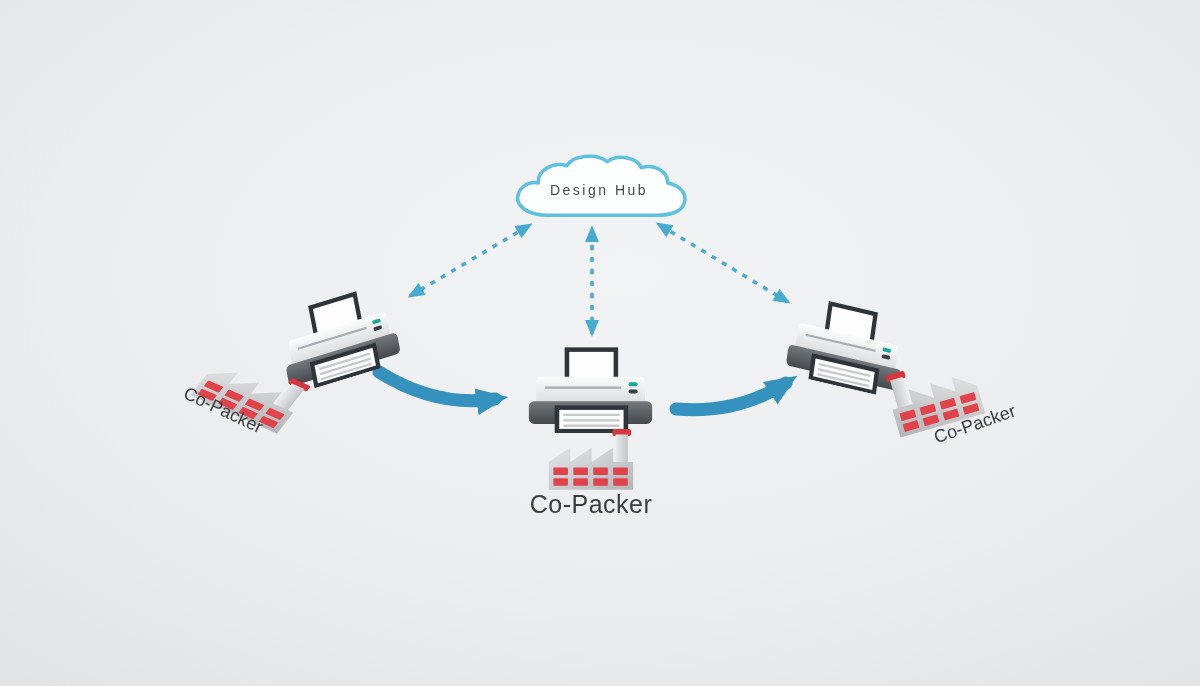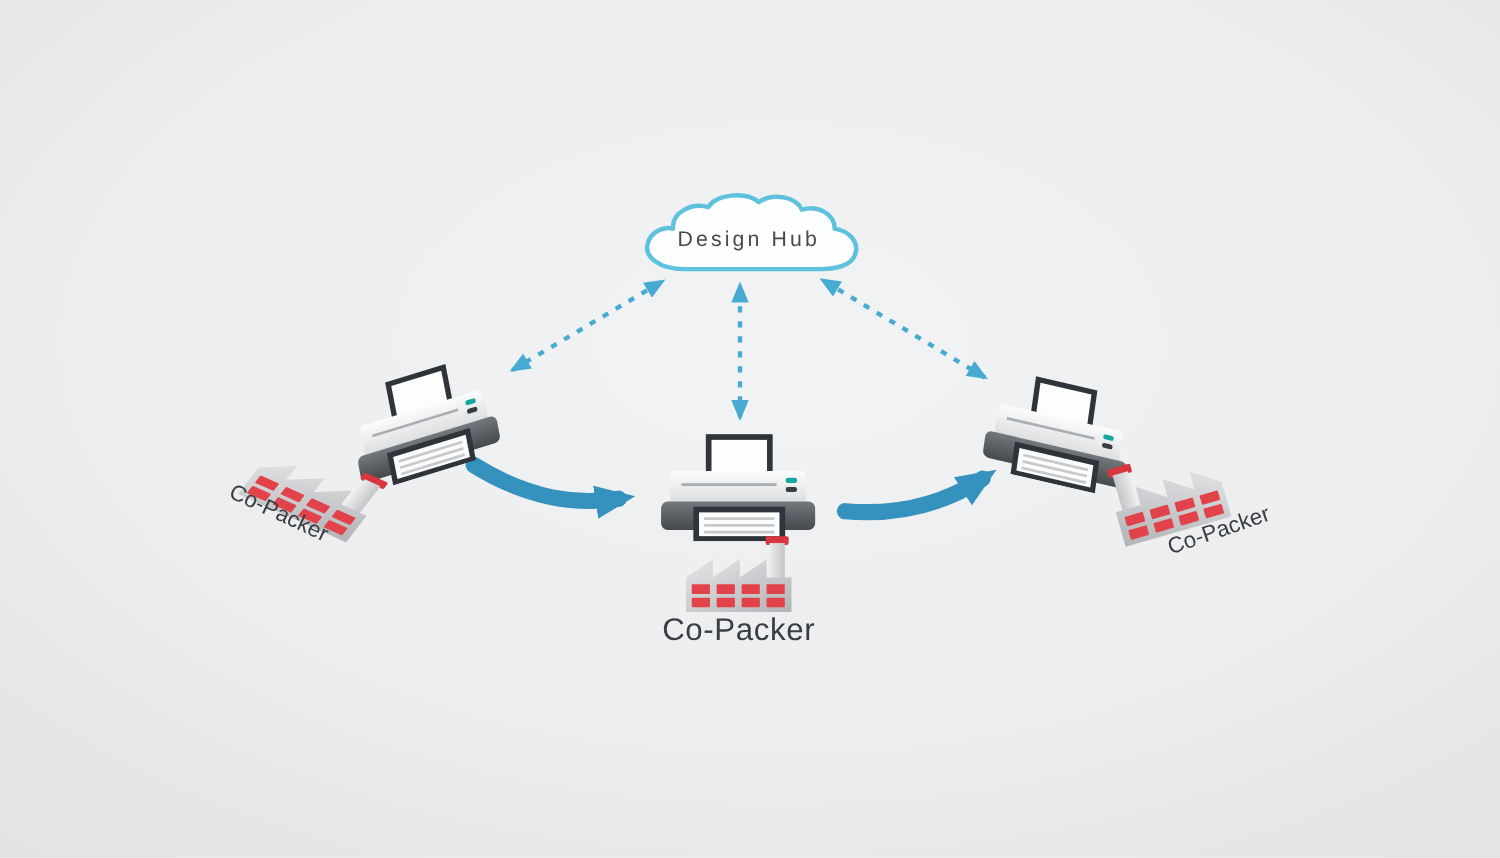--- a/index.html
+++ b/index.html
@@ -13,21 +13,21 @@
     background:radial-gradient(ellipse 980px 560px at 52% 40%, #F2F3F4 0%, #ECEDEE 55%, #E1E2E4 100%);
   }
   .arrows-layer{position:absolute;left:0;top:0;width:1200px;height:686px;}
   .node{position:absolute;}
 
   
   .hub{left:503px;top:154px;width:192px;height:70px;}
   .hub svg{position:absolute;left:0;top:0;}
   .hub-label{
     position:absolute;left:0;right:0;top:28px;text-align:center;
-    font-size:17px;letter-spacing:2.5px;color:#46494D;
+    font-size:14px;letter-spacing:2.5px;color:#46494D;
   }
 
   
   .printer-left  {left:279px;top:297px;width:120px;height:82px;transform:rotate(-17deg) skewX(-6deg);}
   .printer-center{left:527px;top:346px;width:127px;height:87px;}
   .printer-right {left:787px;top:305px;width:120px;height:82px;transform:rotate(13deg) skewX(5deg);}
 
   
   .factory-left  {left:196px;top:354px;width:112px;height:74px;transform:rotate(24deg) skewX(-14deg) scaleY(.84);}
   .factory-center{left:541px;top:426px;width:100px;height:66px;}

